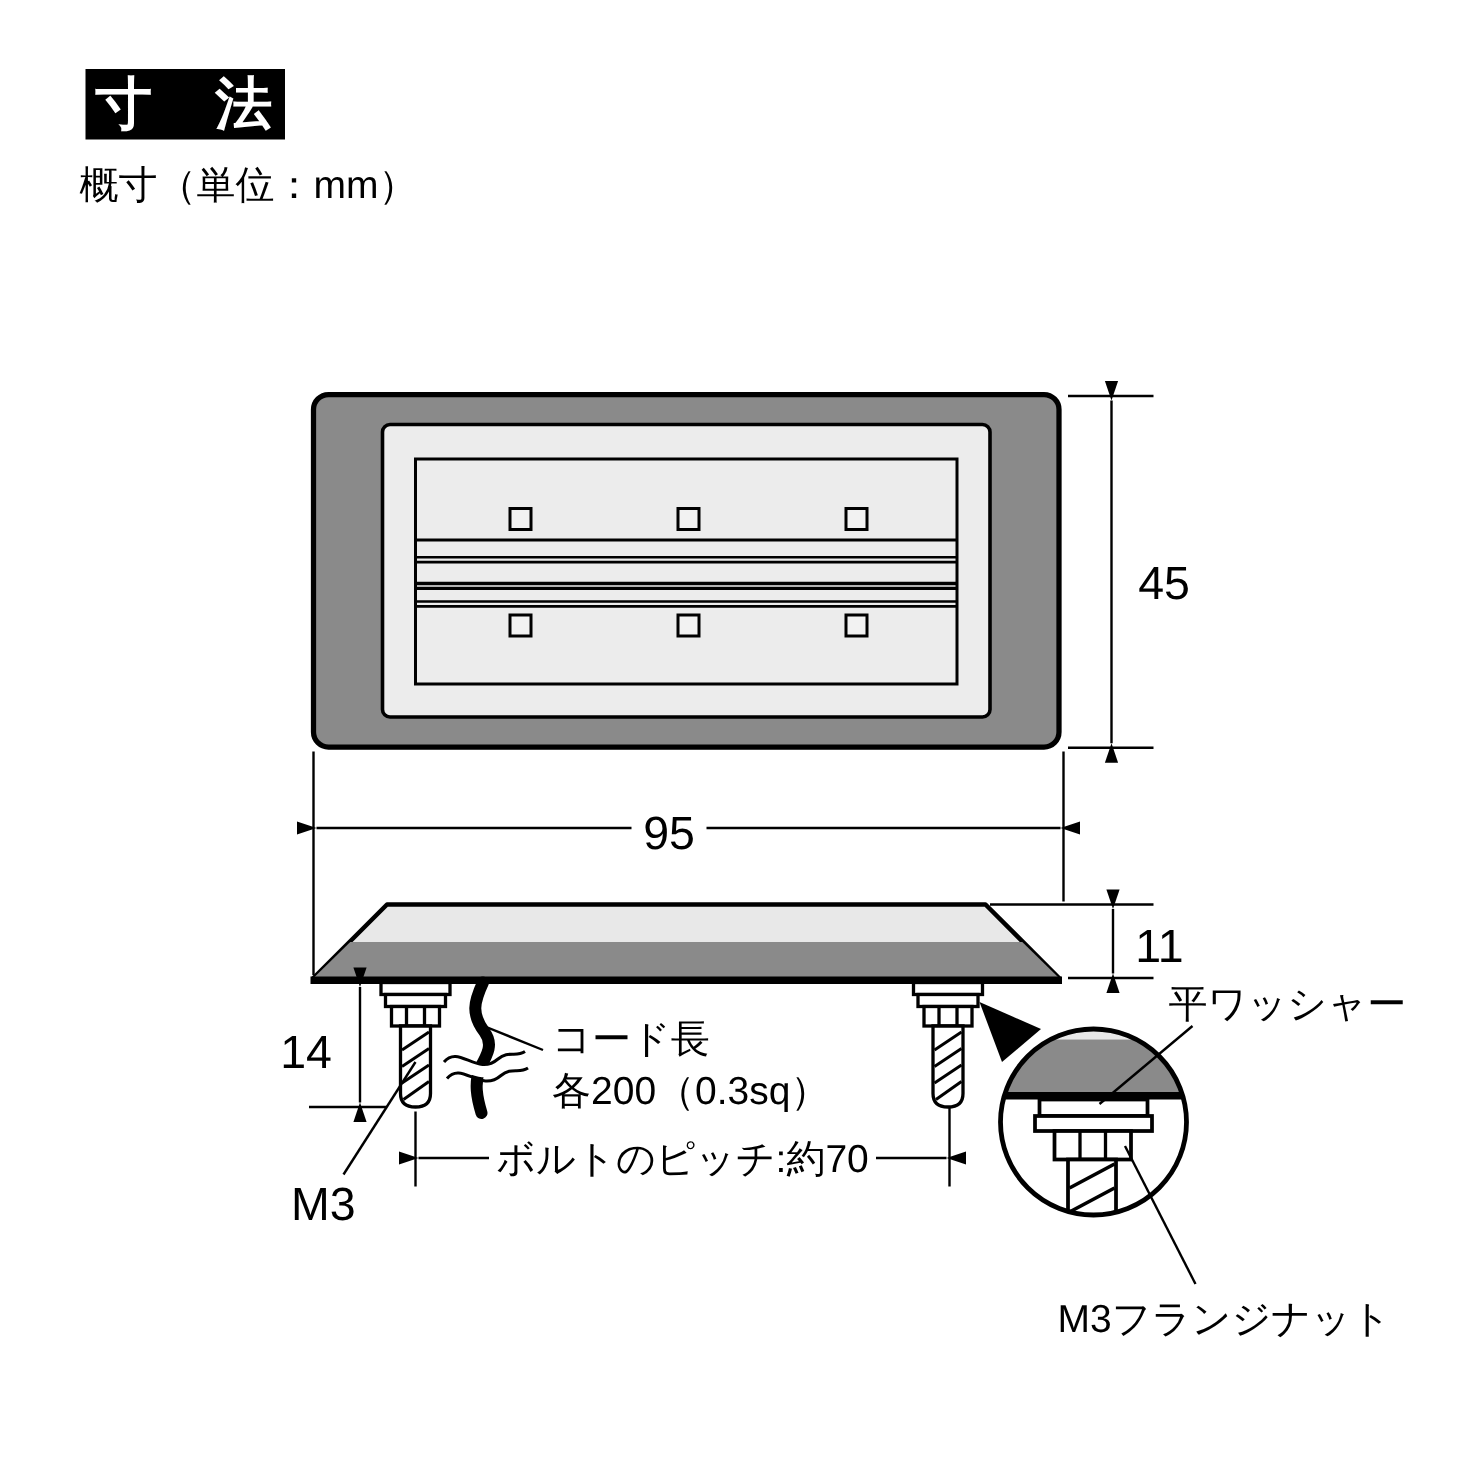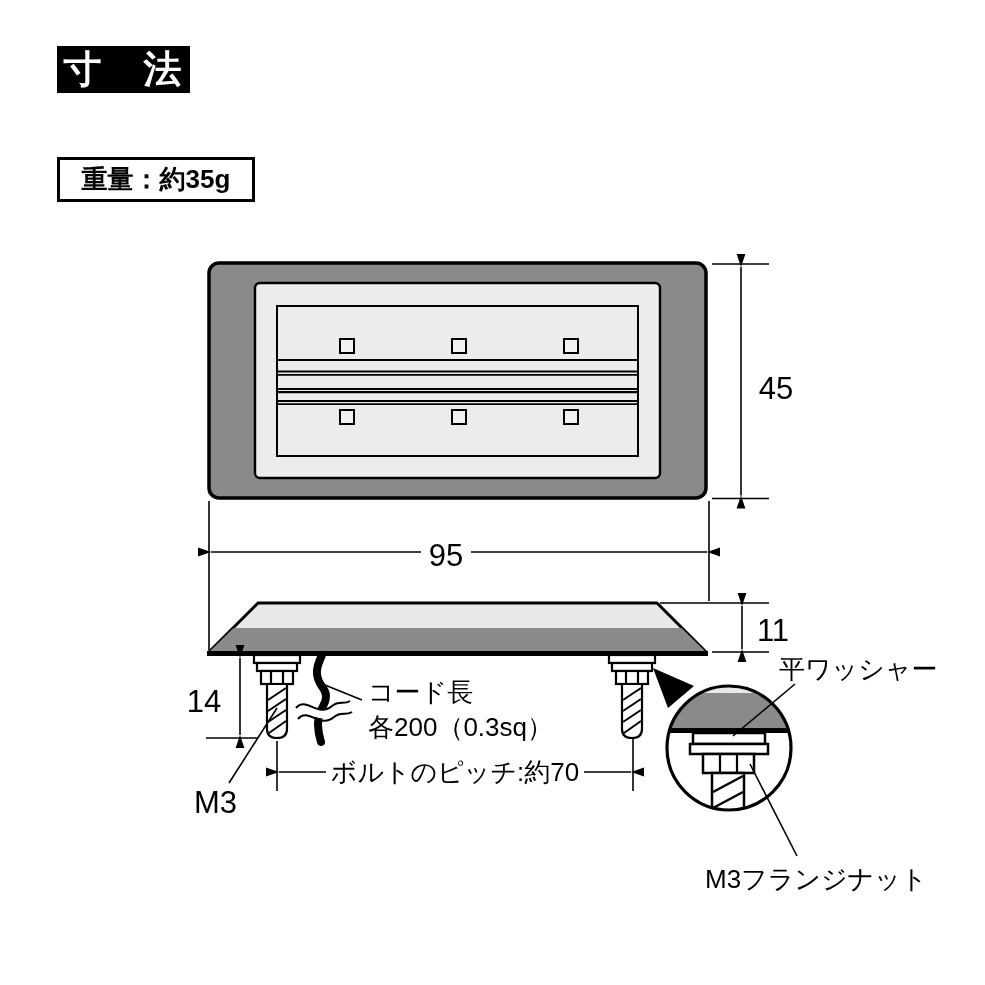--- a/index.html
+++ b/index.html
@@ -18,23 +18,21 @@
   .ln{stroke:#000;stroke-width:1.6;fill:none;}
 </style>
 </head>
 <body>
 
 <div class="page">
 
   <div class="title-box">
     <span>寸　法</span>
   </div>
-  <div class="weight-box">
-    <span>重量：約35g</span>
-  </div>
+  <div class="subtitle">概寸（単位：mm）</div>
 
   <svg width="985" height="985" viewBox="0 0 985 985">
     <defs>
       <marker id="arr" markerUnits="userSpaceOnUse" markerWidth="15" markerHeight="12" refX="1" refY="5" orient="auto-start-reverse">
         <path d="M14,0.6 L1,5 L14,9.4 Z" fill="#000"></path>
       </marker>
       <clipPath id="cclip">
           <circle cx="729" cy="748" r="62"></circle>
         </clipPath>
     </defs>

